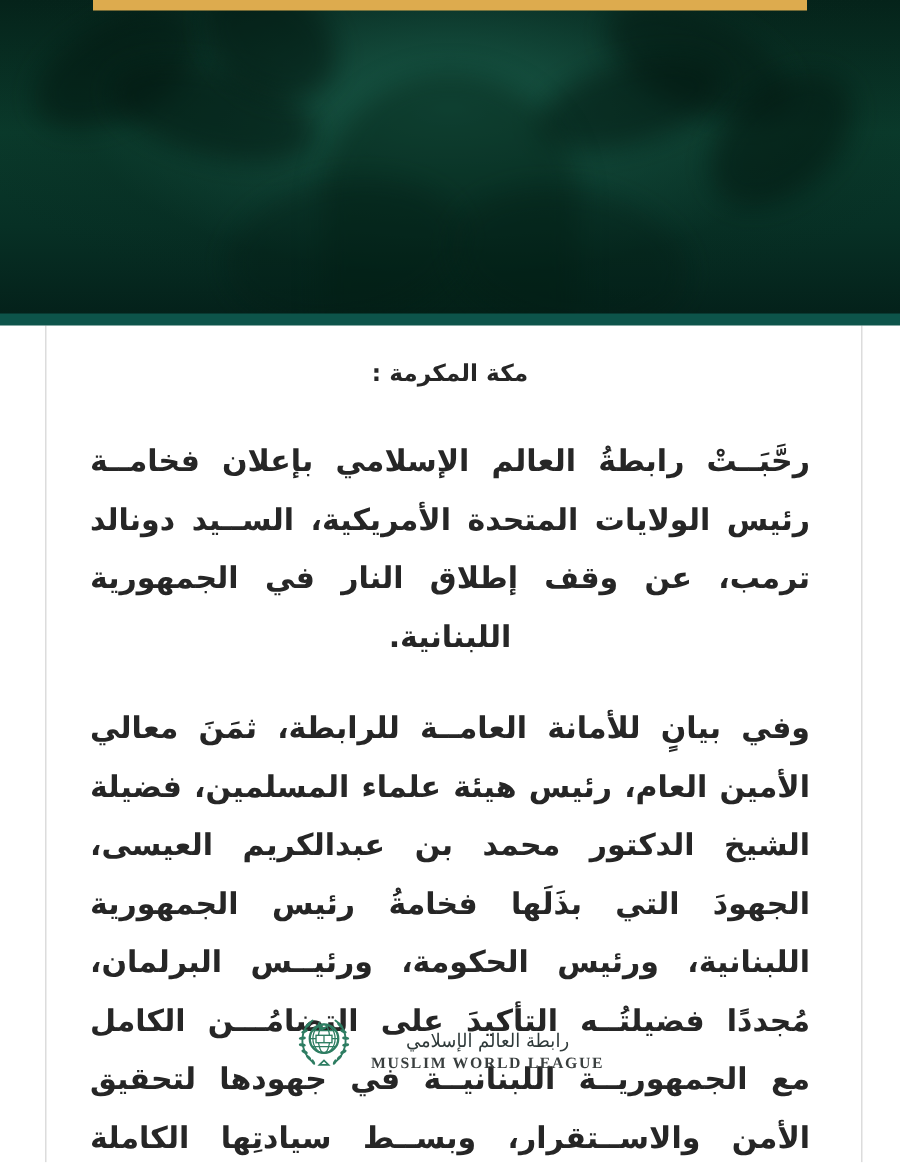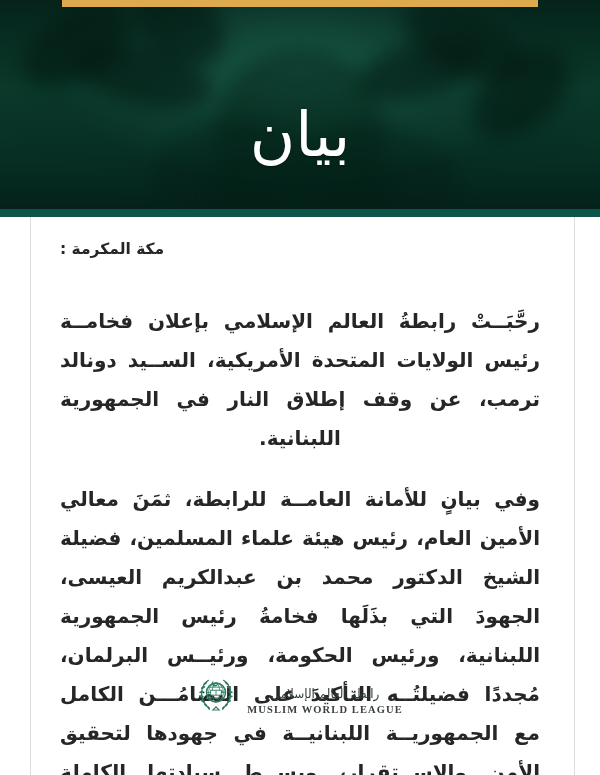--- a/index.html
+++ b/index.html
@@ -116,22 +116,22 @@
     top: 240px;
     width: 480px;
     direction: rtl;
     text-align: justify;
     color: #262626;
   }
 
   .dateline {
     font-size: 15.5px;
     font-weight: 700;
-    text-align: left;
-    margin: 0 0 44px 0;
+    text-align: center;
+    margin: 0 0 30px 0;
     letter-spacing: 0.2px;
   }
 
   .para {
     font-size: 20px;
     line-height: 1.95;
     margin: 0 0 22px 0;
     text-align: justify;
     text-align-last: center;
     font-weight: 600;
@@ -196,21 +196,20 @@
     <div class="wm r2"></div>
     <div class="wm r3"></div>
     <div class="wm dome"></div>
     <div class="wm c1"></div>
     <div class="wm c2"></div>
   </div>
 
   <div class="gold-bar"></div>
   <div class="teal-strip"></div>
 
-  <div class="header-title">بيان</div>
 
   <div class="doc-body">
     <p class="dateline">مكة المكرمة :</p>
 
     <p class="para">رحَّبَــتْ رابطةُ العالم الإسلامي بإعلان فخامــة رئيس الولايات المتحدة الأمريكية، الســيد دونالد ترمب، عن وقف إطلاق النار في الجمهورية اللبنانية.</p>
 
     <p class="para">وفي بيانٍ للأمانة العامــة للرابطة، ثمَنَ معالي الأمين العام، رئيس هيئة علماء المسلمين، فضيلة الشيخ الدكتور محمد بن عبدالكريم العيسى، الجهودَ التي بذَلَها فخامةُ رئيس الجمهورية اللبنانية، ورئيس الحكومة، ورئيــس البرلمان، مُجددًا فضيلتُــه التأكيدَ على التضامُـــن الكامل مع الجمهوريــة اللبنانيــة في جهودها لتحقيق الأمن والاســتقرار، وبســط سيادتِها الكاملة ومؤسساتِها الشرعية على كافَة الأراضي اللبنانية.</p>
   </div>
 
   <div class="footer-logo">

